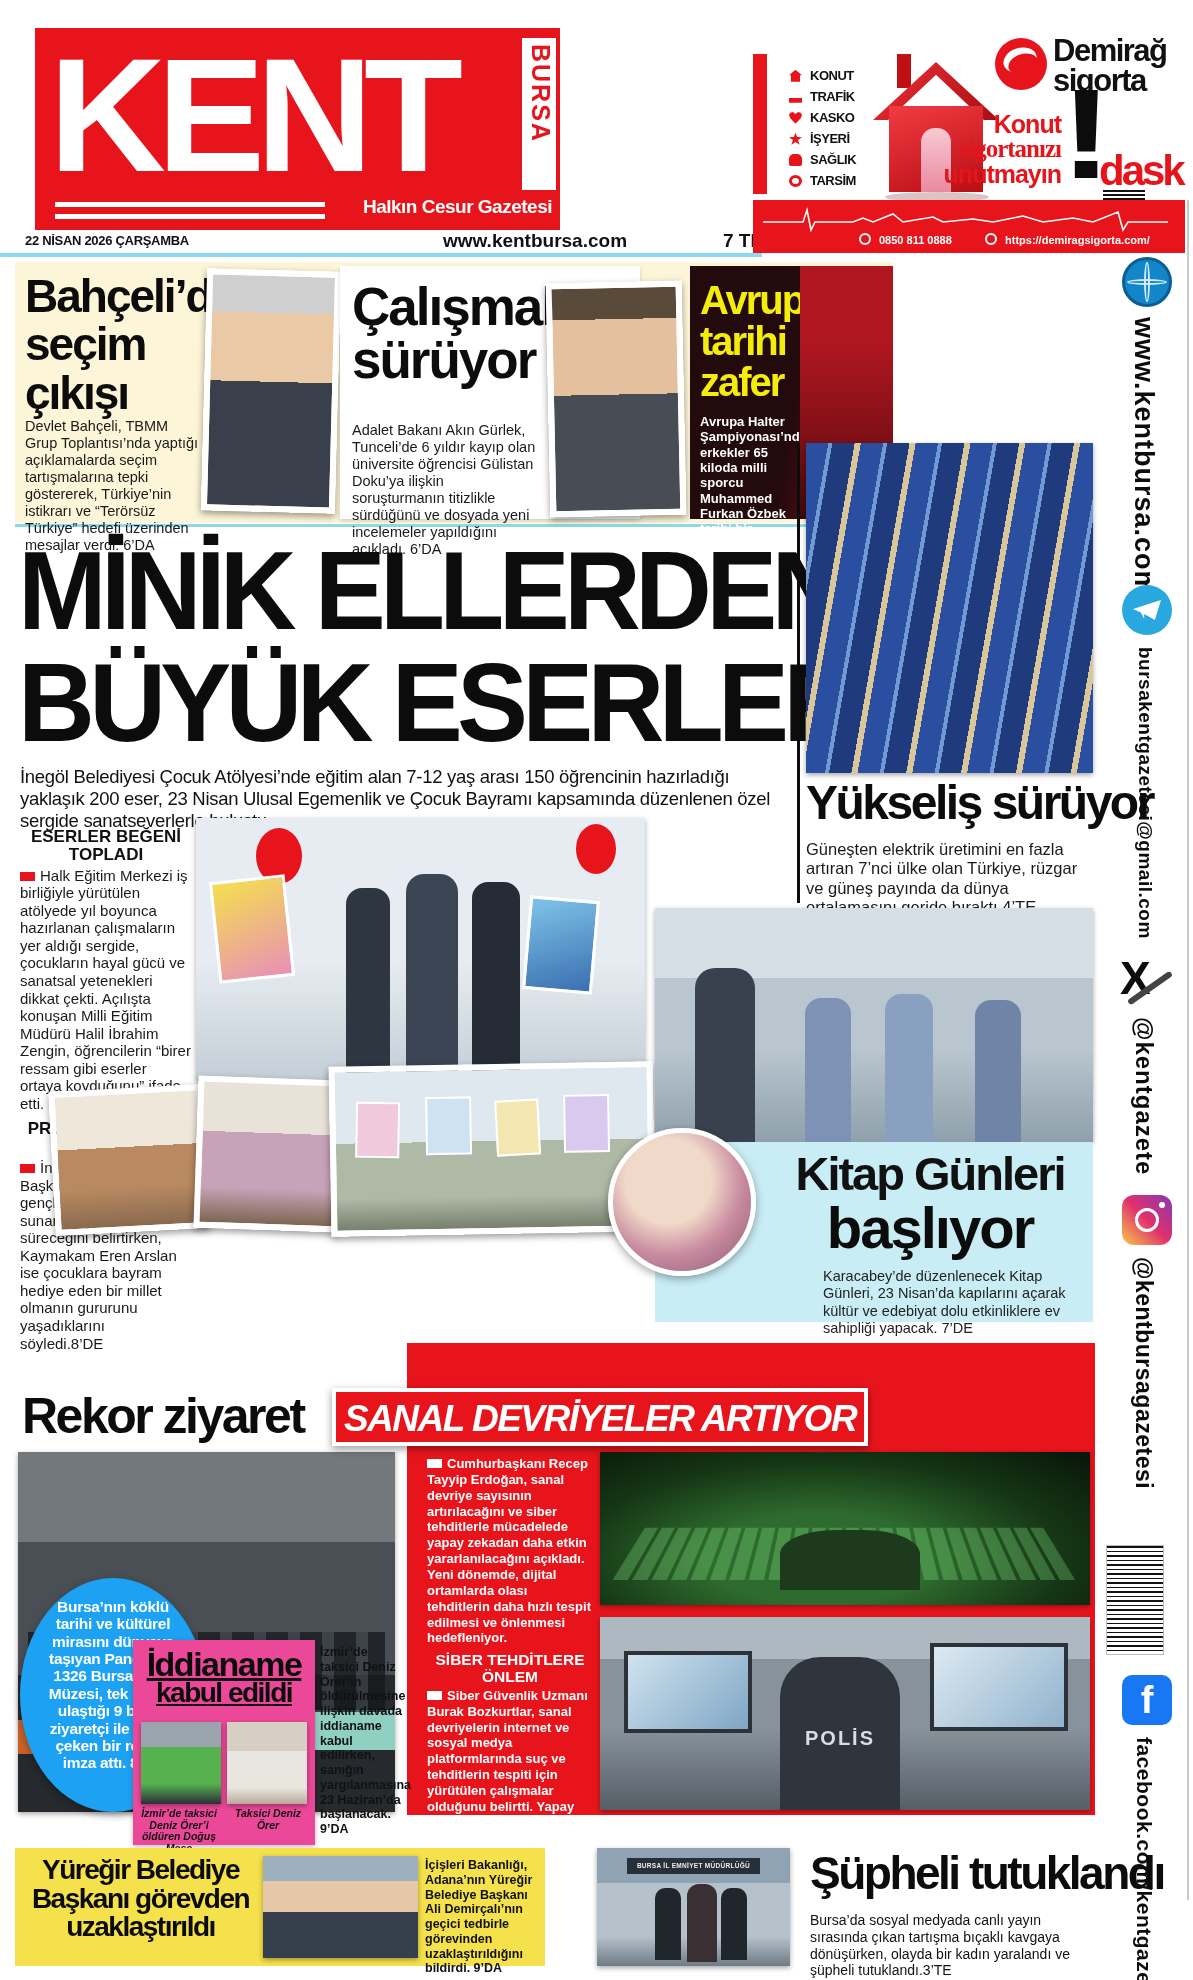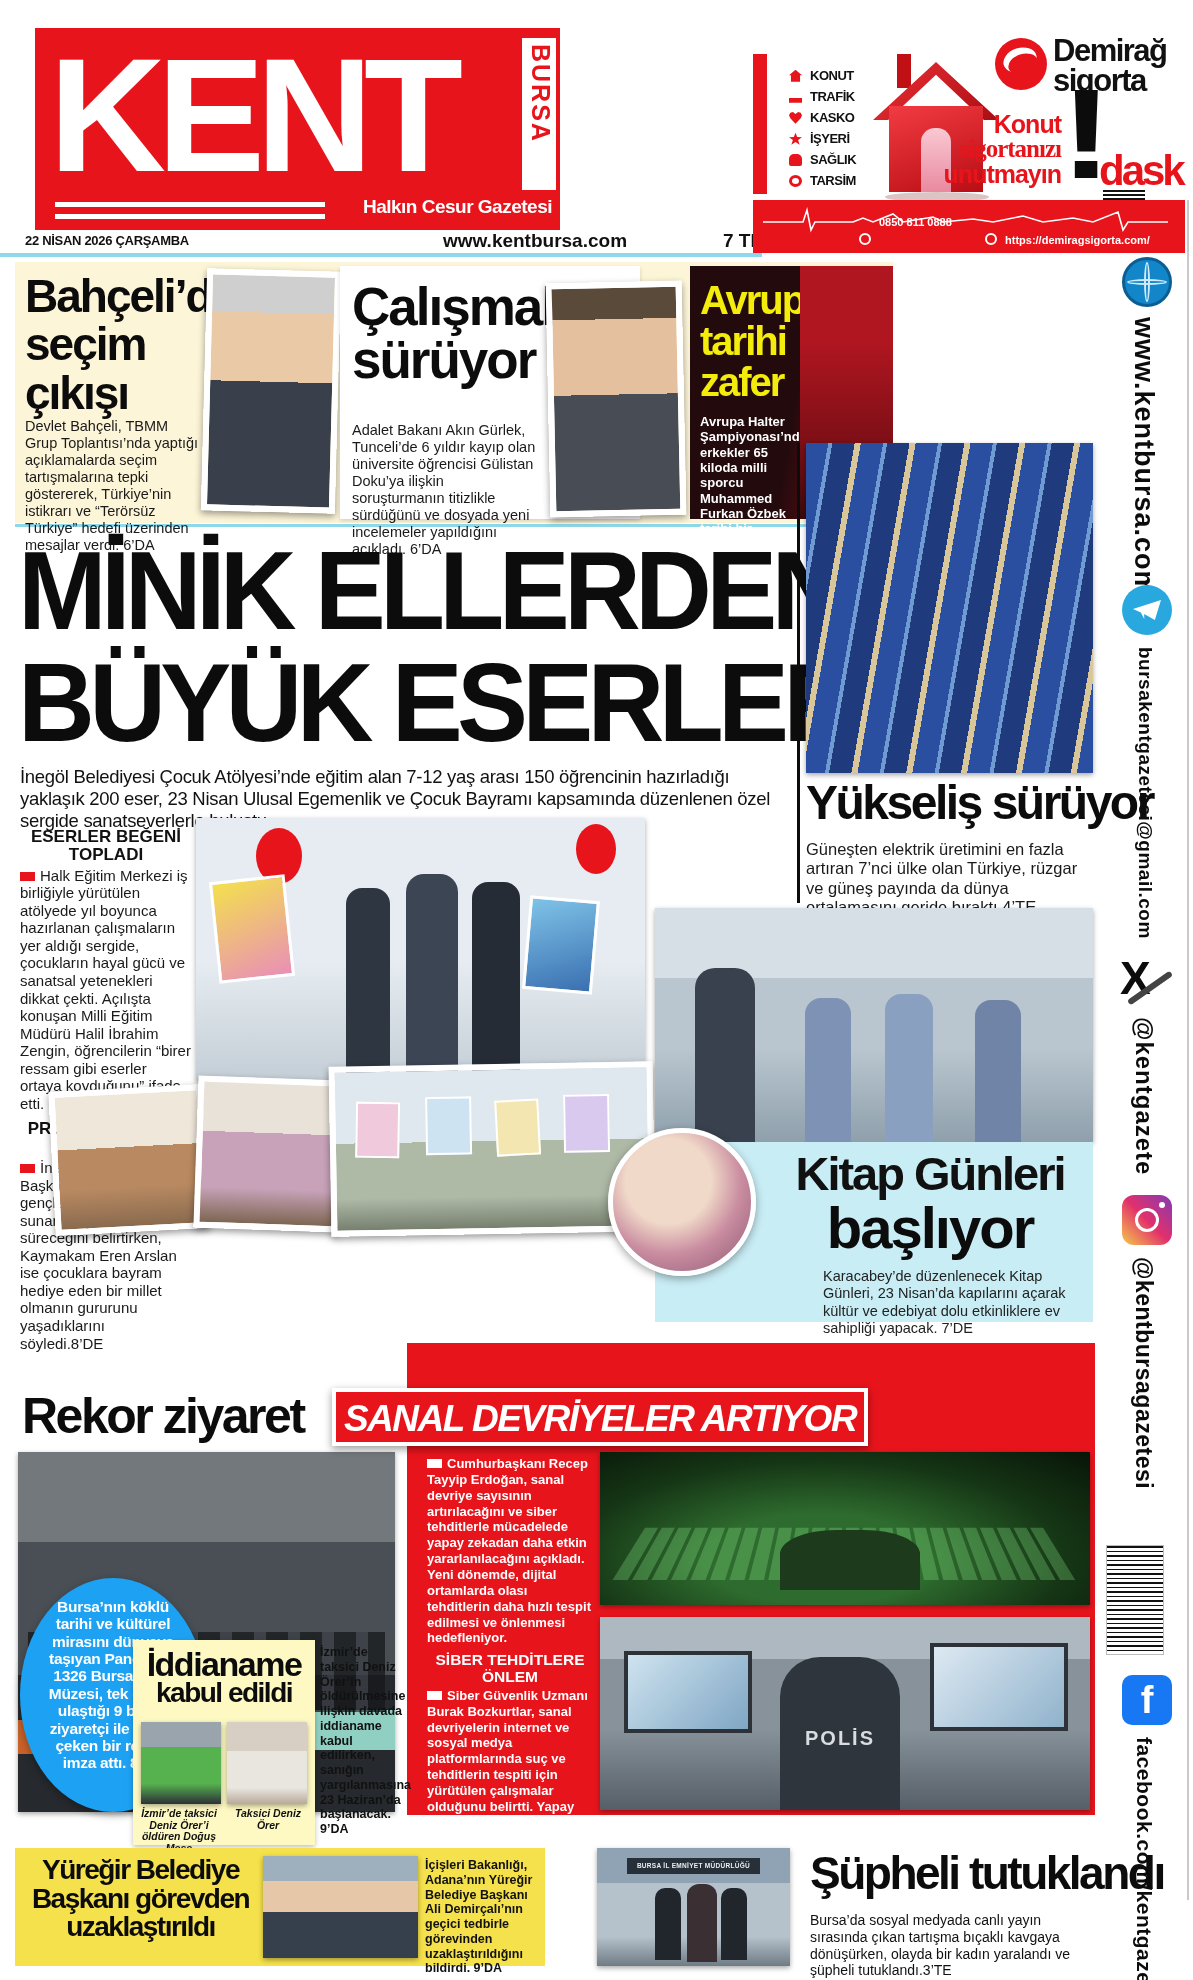--- a/index.html
+++ b/index.html
@@ -82,21 +82,21 @@
     <div class="abs right red-txt b" style="left:170px;top:138px;width:138px;font-size:25px;letter-spacing:-1px;">unutmayın</div>
     <div class="abs b" style="left:312px;top:48px;font-size:128px;line-height:1;color:#0c0c0c;transform:scaleX(1.25);">!</div>
     <div class="abs red-txt b" style="left:346px;top:128px;font-size:42px;letter-spacing:-3px;line-height:1;">dask</div>
     <div class="abs" style="left:350px;top:168px;width:42px;height:12px;background:repeating-linear-gradient(180deg,#111 0 2px,#fff 2px 4px);"></div>
 
     <div class="abs" style="left:0;top:178px;width:432px;height:53px;background:#e8141c;">
       <svg class="abs" style="left:10px;top:4px;" width="410" height="30" viewBox="0 0 410 30">
         <polyline points="0,18 40,18 44,6 48,26 52,18 90,18 100,14 110,18 130,10 140,18 170,13 180,18 210,15 230,18 260,12 280,18 310,14 330,18 355,8 360,26 365,18 405,18" fill="none" stroke="#fff" stroke-width="1.6"></polyline>
       </svg>
       <div class="abs" style="left:106px;top:33px;width:12px;height:12px;border-radius:50%;border:2px solid #fff;box-sizing:border-box;"></div>
-      <div class="abs white b" style="left:126px;top:16px;font-size:11px;">0850 811 0888</div>
+      <div class="abs white b" style="left:126px;top:34px;font-size:11px;">0850 811 0888</div>
       <div class="abs" style="left:232px;top:33px;width:12px;height:12px;border-radius:50%;border:2px solid #fff;box-sizing:border-box;"></div>
       <div class="abs white b" style="left:252px;top:34px;font-size:11px;">https://demiragsigorta.com/</div>
     </div>
   </div>
 
   <div class="abs" style="left:15px;top:262px;width:878px;height:261px;background:#fdf5d8;"></div>
   <div class="abs" style="left:15px;top:524px;width:878px;height:3px;background:#8ed8ec;"></div>
 
   <div class="abs hl" style="left:25px;top:272px;width:185px;font-size:46px;line-height:1.05;">Bahçeli’den seçim çıkışı</div>
   <div class="abs pframe" style="left:204px;top:270px;width:122px;height:230px;transform:rotate(1.5deg);
@@ -201,21 +201,21 @@
   </div>
   <div class="abs photo" style="left:600px;top:1617px;width:490px;height:193px;
               background:linear-gradient(180deg,#aeb8c0 0 22%,#87929b 22% 58%,#565e66 100%);">
     <div class="abs" style="left:24px;top:34px;width:120px;height:74px;background:linear-gradient(135deg,#cfe3ef,#7fa6c4);border:4px solid #2c3238;"></div>
     <div class="abs" style="left:330px;top:26px;width:130px;height:80px;background:linear-gradient(135deg,#dde9f2,#90b2cc);border:4px solid #2c3238;"></div>
     <div class="abs" style="left:180px;top:40px;width:120px;height:153px;background:#2f353c;border-radius:40px 40px 0 0;">
       <div class="abs center" style="left:10px;top:70px;width:100px;color:#d9dde2;font-weight:bold;font-size:20px;letter-spacing:2px;">POLİS</div>
     </div>
   </div>
 
-  <div class="abs" style="left:133px;top:1640px;width:182px;height:205px;background:#fef9c3;box-shadow:0 2px 5px rgba(0,0,0,.25);">
+  <div class="abs" style="left:133px;top:1640px;width:182px;height:205px;background:#ec4899;box-shadow:0 2px 5px rgba(0,0,0,.25);text-decoration:underline;">
     <div class="center hl" style="padding-top:8px;font-size:34px;letter-spacing:-1.5px;">İddianame</div>
     <div class="center hl" style="font-size:28px;letter-spacing:-1.5px;">kabul edildi</div>
     <div class="abs photo" style="left:8px;top:82px;width:80px;height:82px;background:linear-gradient(180deg,#9aa4ad 0 30%,#55b24e 30% 75%,#2c3038 100%);"></div>
     <div class="abs photo" style="left:94px;top:82px;width:80px;height:82px;background:linear-gradient(180deg,#d8cfc4 0 35%,#e9e6e0 35% 80%,#b9aa9a 100%);"></div>
     <div class="abs b i center" style="left:2px;top:168px;width:88px;font-size:10.5px;line-height:1.1;">İzmir’de taksici Deniz Örer’i öldüren Doğuş Meşe</div>
     <div class="abs b i center" style="left:94px;top:168px;width:82px;font-size:10.5px;line-height:1.1;">Taksici Deniz Örer</div>
   </div>
   <div class="abs b" style="left:320px;top:1645px;width:86px;font-size:12.5px;line-height:1.18;">İzmir’de taksici Deniz Örer’in öldürülmesine ilişkin davada iddianame kabul edilirken, sanığın yargılanmasına 23 Haziran’da başlanacak. 9’DA</div>
 
   <div class="abs" style="left:15px;top:1848px;width:530px;height:118px;background:#f5e14b;">

